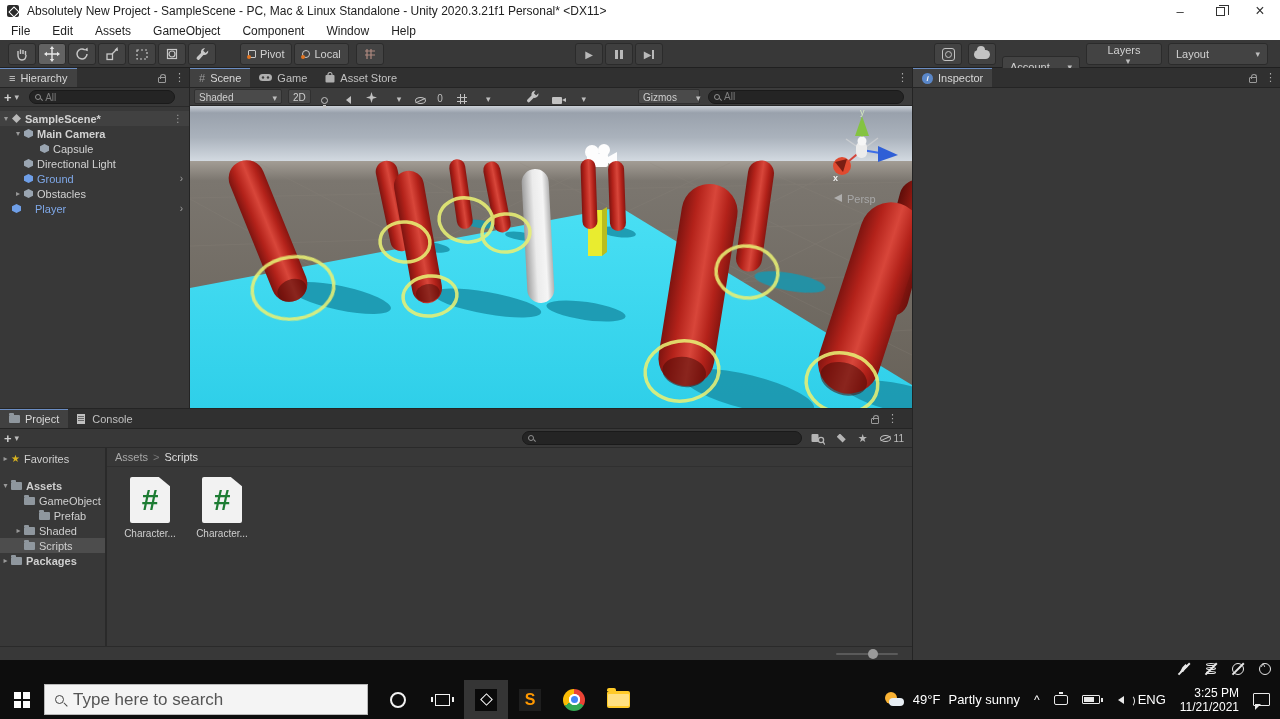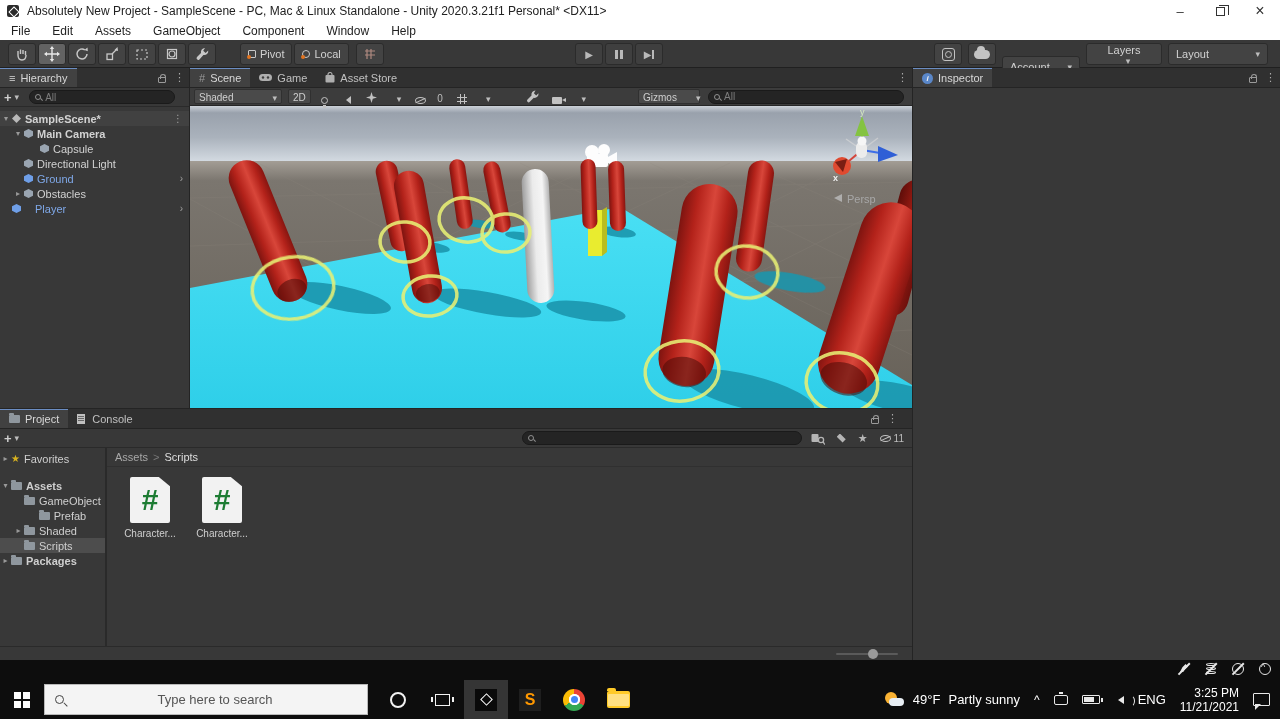--- a/index.html
+++ b/index.html
@@ -129,21 +129,21 @@
   .tico .chk{position:absolute;left:3px;top:0px;color:#e6e6e6;font-size:9px;}
   .tico .brush{position:absolute;left:3px;top:2px;width:8px;height:8px;background:#e6e6e6;clip-path:polygon(0 100%,30% 40%,70% 0,100% 30%,60% 70%,40% 100%);}
   .tico .disc{position:absolute;left:2px;width:10px;height:3px;border:1px solid #e6e6e6;border-radius:50%;}
   #taskbar { position:absolute; left:0; top:680px; width:1280px; height:39px; background:#0d0d0d; display:flex; align-items:center; color:#fff;}
   .startbtn { width:44px; height:39px; display:flex; align-items:center; justify-content:center;}
   .winlogo { width:16px; height:16px; display:grid; grid-template-columns:7px 7px; grid-template-rows:7px 7px; gap:2px;}
   .winlogo i{ background:#fdfdfd; display:block;}
   #tbsearch { width:324px; height:31px; background:#f4f4f4; border:1px solid #b9b9b9; display:flex; align-items:center; padding:0 10px; gap:9px;}
   #tbsearch .magico{ width:9px; height:9px; border-color:#444;}
   #tbsearch .magico::after{ left:7px; top:8px; width:5px; background:#444;}
-  #tbsearch input { border:none; outline:none; background:transparent; font-size:13px; color:#333; width:100%; font-family:inherit;text-align:center;}
+  #tbsearch input { border:none; outline:none; background:transparent; font-size:17px; color:#333; width:100%; font-family:inherit;}
   #tbsearch input::placeholder { color:#555; }
   .tbico { width:44px; height:39px; display:flex; align-items:center; justify-content:center; position:relative;}
   .cortana { width:16px; height:16px; border:2px solid #f2f2f2; border-radius:50%;}
   .taskview { width:15px; height:12px; border:1.6px solid #f2f2f2; position:relative;}
   .taskview::before{content:"";position:absolute;left:-5px;top:2px;width:2px;height:5px;background:#f2f2f2;}
   .taskview::after{content:"";position:absolute;right:-5px;top:2px;width:2px;height:5px;background:#f2f2f2;}
   .tbico.activeapp { background:#353535; }
   .unitycube { width:22px; height:22px; background:#0a0a0a; display:flex; align-items:center; justify-content:center;}
   .unitycube i { width:9px; height:9px; border:1.6px solid #fff; transform:rotate(45deg); display:block;}
   .sublime { width:22px; height:22px; background:#1e1e1e; color:#ff9800; font-weight:bold; font-size:16px; display:flex; align-items:center; justify-content:center;}

